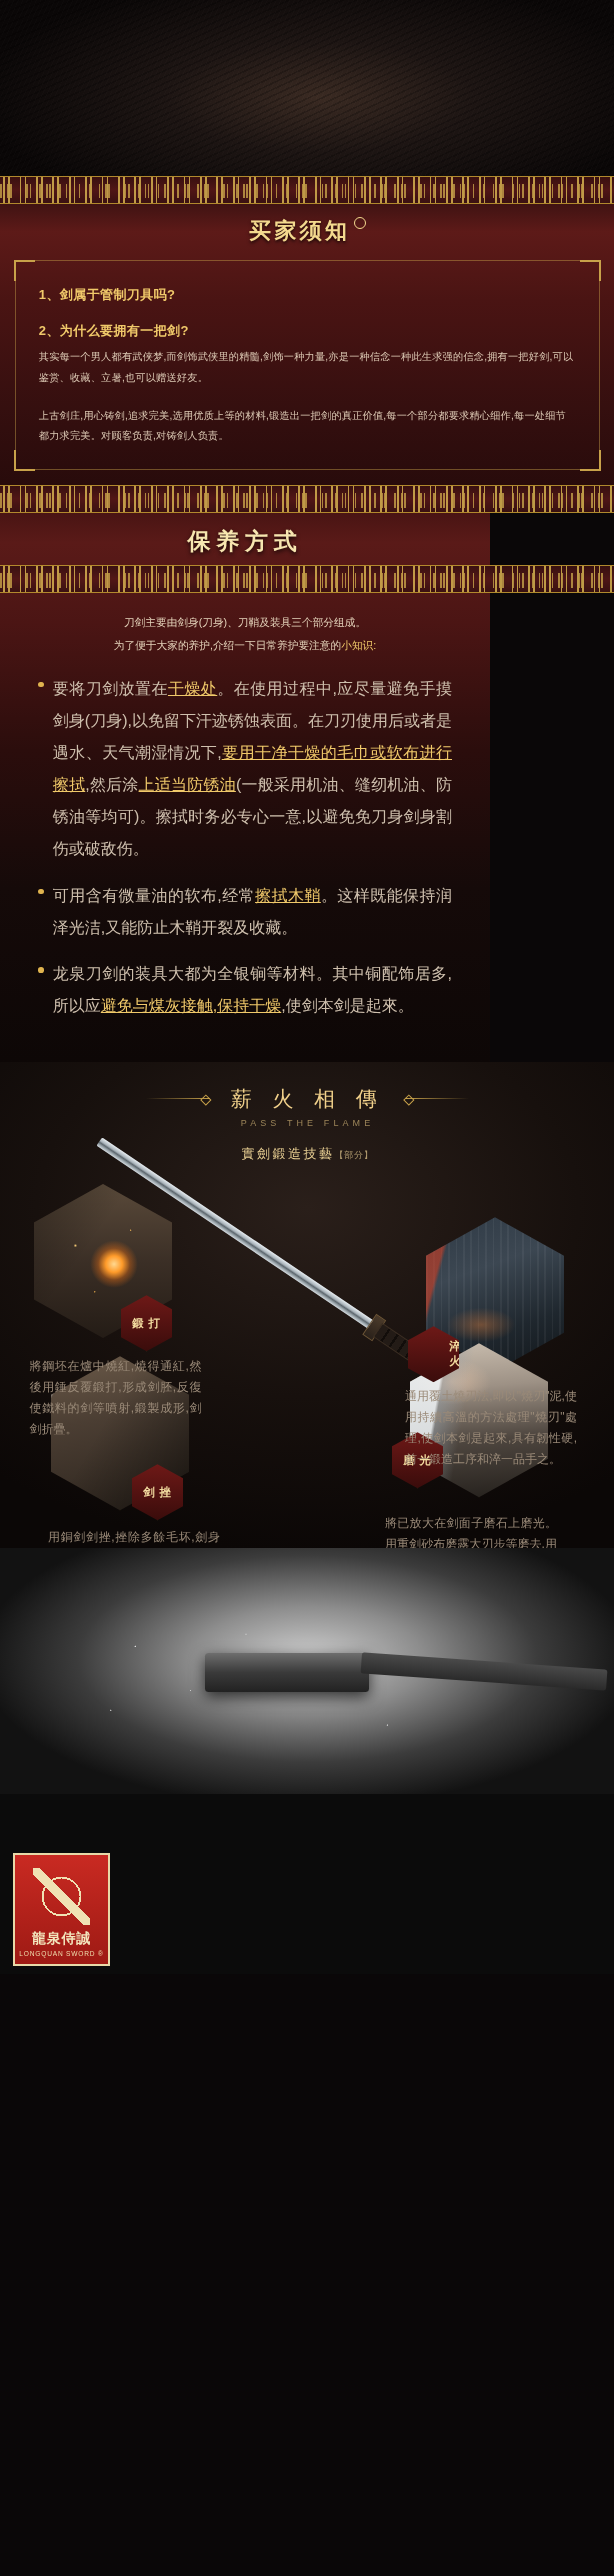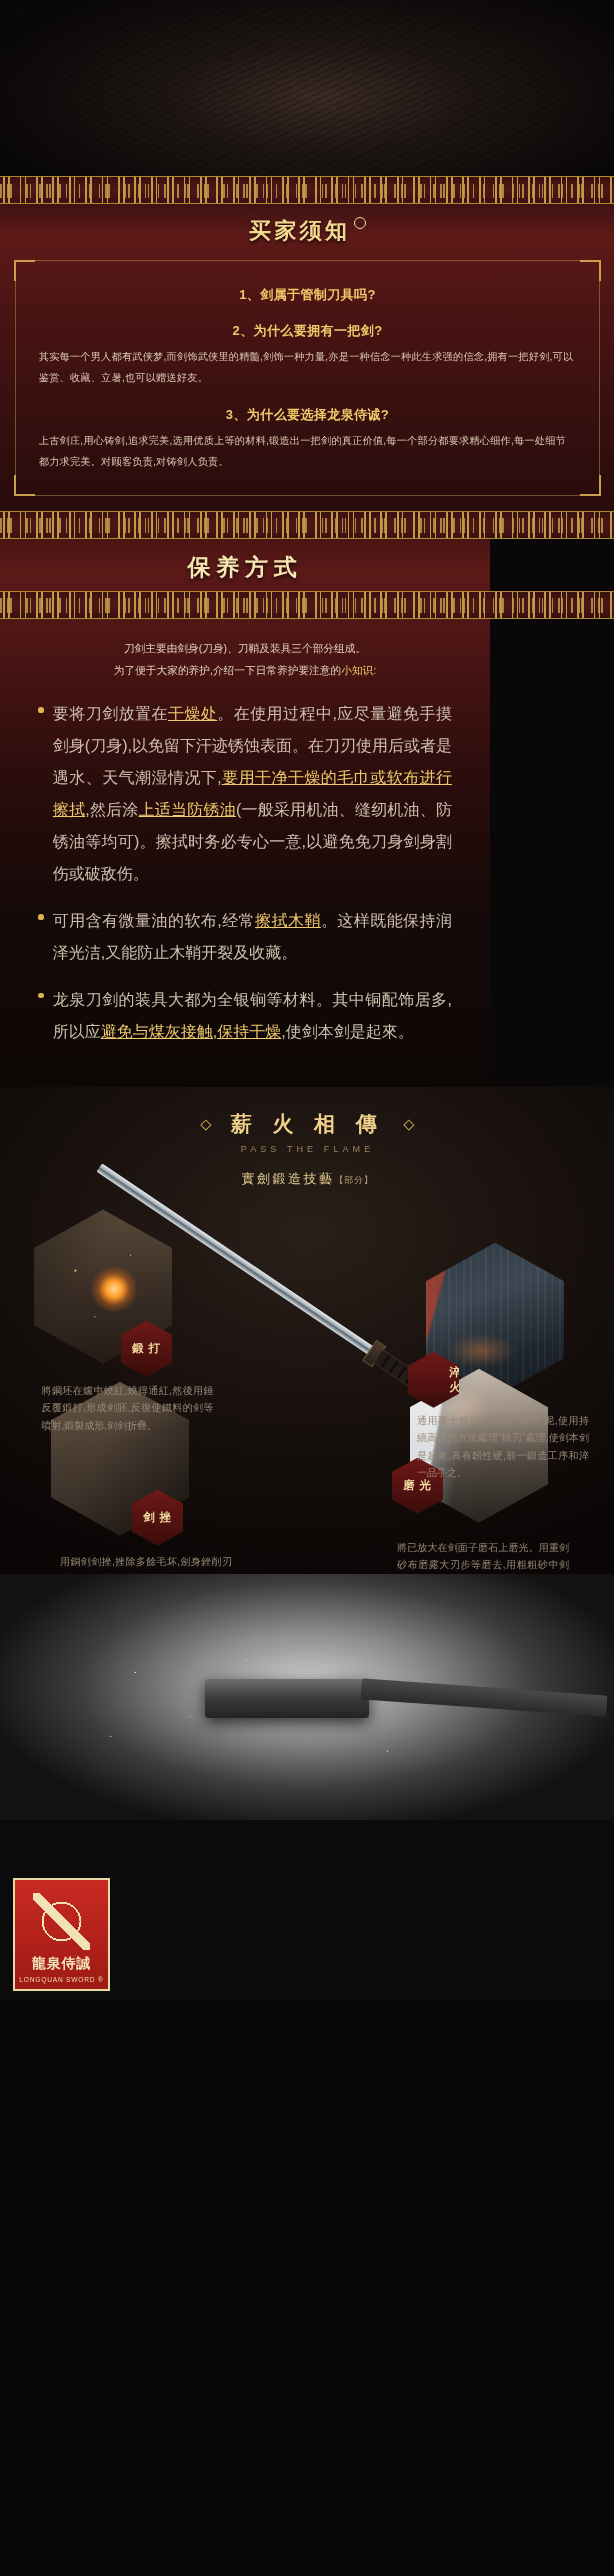--- a/index.html
+++ b/index.html
@@ -104,21 +104,20 @@
   .ck.br { bottom:-1.6px; right:-1.6px; border-left:none; border-top:none; }
 
   .qa { margin-bottom: 18px; }
   .qa:last-child { margin-bottom: 1.6px; }
   .qa-q {
     color: #f0c96a;
     font-size: 13px;
     font-weight: bold;
     margin-bottom: 7.4px;
     letter-spacing: 0.4px;
-    text-align: center;
   }
   .qa-a {
     color: #dcc9b4;
     font-size: 10.2px;
     line-height: 2.0;
     letter-spacing: 0.2px;
   }
 
   
   .sec-care {
@@ -169,21 +168,21 @@
       radial-gradient(ellipse 492px 344px at 50% 30%, #2a1f1a 0%, #17100d 55%, #0b0706 100%),
       #0b0706;
     padding: 23px 0 21px;
     position: relative;
   }
   .craft-head { text-align:center; position: relative; }
   .craft-title {
     display:inline-block;
     color:#f0d08a;
     font-size: 21px;
-    font-weight:bold;
+    font-weight:normal;
     letter-spacing: 7.4px;
     padding: 0 13px;
   }
   .craft-title-row { display:flex; align-items:center; justify-content:center; gap:8.2px; }
   .tline { width: 64px; height:0.8px; background:linear-gradient(90deg, transparent, #c8a24a); position:relative; }
   .tline.r { background:linear-gradient(270deg, transparent, #c8a24a); }
   .tline:after{ content:""; position:absolute; right:0; top:-2.5px; width:5.7px; height:5.7px; border:0.8px solid #c8a24a; transform:rotate(45deg); }
   .tline.r:after{ right:auto; left:0; }
   .craft-sub {
     color:#9c8559;
@@ -311,24 +310,23 @@
   }
   .lb1 { left: 121px; top: 121px; }
   .lb2 { left: 408px; top: 152px; padding-left: 44px; }
   .lb3 { left: 132px; top: 290px; }
   .lb4 { left: 392px; top: 258px; }
 
   .cap {
     position:absolute;
     width: 172px;
     color:#9a8a78;
-    font-size: 10px;
+    font-size: 12px;
     line-height: 1.75;
     text-align: justify;
-    margin-left: 12px;
   }
   .cp1 { left: 29.5px;  top: 182px; }
   .cp2 { left: 405px; top: 212px; }
   .cp3 { left: 48px;  top: 353px; }
   .cp4 { left: 385px; top: 339px; }
 
   
   .sec-hammer {
     width:615px; height: 246px;
     background:
@@ -404,21 +402,20 @@
       <span class="ck br"></span>
 
       <div class="qa">
         <div class="qa-q">1、剑属于管制刀具吗?</div>
       </div>
       <div class="qa">
         <div class="qa-q">2、为什么要拥有一把剑?</div>
         <div class="qa-a">其实每一个男人都有武侠梦,而剑饰武侠里的精髓,剑饰一种力量,亦是一种信念一种此生求强的信念,拥有一把好剑,可以鉴赏、收藏、立暑,也可以赠送好友。</div>
       </div>
       <div class="qa">
-        <div class="qa-q">3、为什么要选择龙泉侍诚?</div>
         <div class="qa-a">上古剑庄,用心铸剑,追求完美,选用优质上等的材料,锻造出一把剑的真正价值,每一个部分都要求精心细作,每一处细节都力求完美。对顾客负责,对铸剑人负责。</div>
       </div>
     </div>
   </div>
 
   <div class="sec-care">
     <div class="greek-band"></div>
     <div class="care-title">保养方式</div>
     <div class="greek-band"></div>
 

